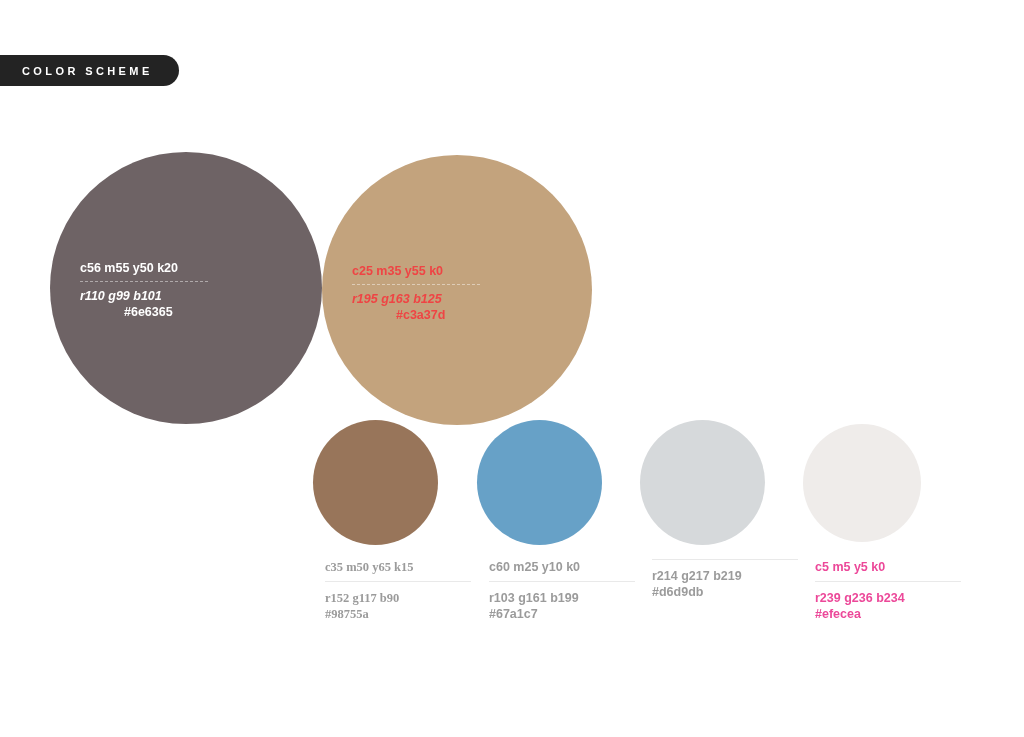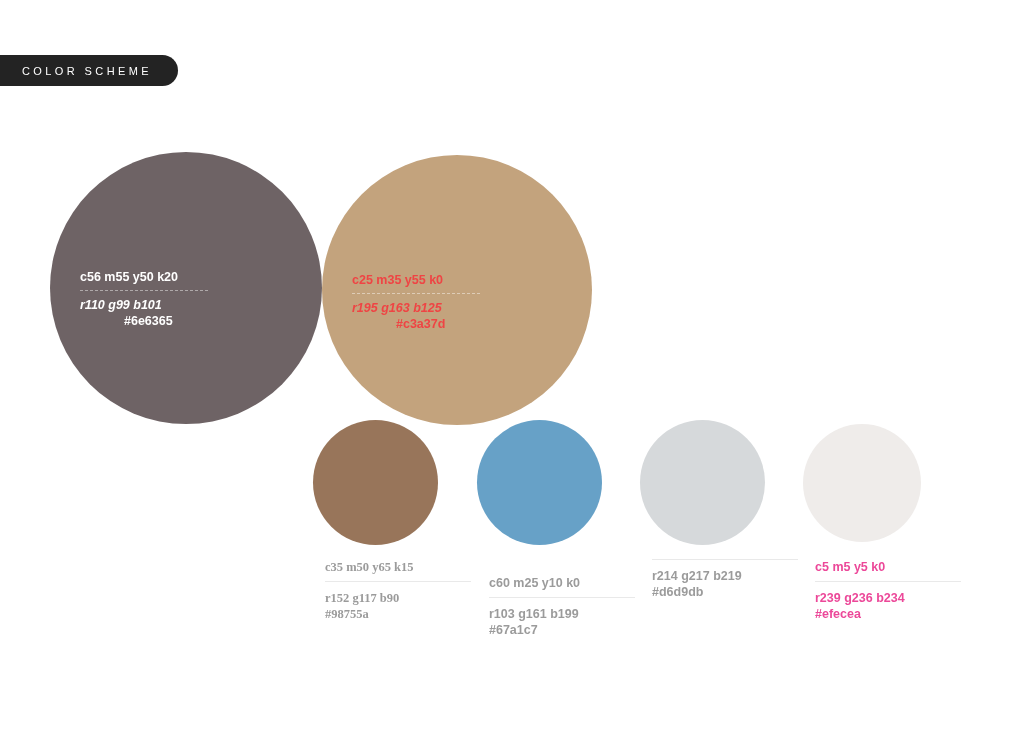--- a/index.html
+++ b/index.html
@@ -29,40 +29,40 @@
     padding: 0 26px 0 22px;
     display: flex;
     align-items: center;
     background: #232323;
     border-top-right-radius: 16px;
     border-bottom-right-radius: 16px;
   }
   .badge-label {
     color: #ffffff;
     font-size: 11px;
-    font-weight: normal;
+    font-weight: bold;
     letter-spacing: 3.4px;
     white-space: nowrap;
   }
 
   
   .swatch-circle {
     position: absolute;
     border-radius: 50%;
   }
 
   
   .inner-label {
     position: absolute;
     font-size: 12.5px;
     font-weight: bold;
     line-height: 16px;
     white-space: nowrap;
   }
-  .inner-label .cmyk { display: block; padding-bottom: 5px; margin-top: 9px; }
+  .inner-label .cmyk { display: block; padding-bottom: 5px; }
   .inner-label .rule {
     display: block;
     width: 128px;
     height: 0;
     border-top: 1px dashed rgba(255,255,255,0.45);
     margin-bottom: 6px;
   }
   .inner-label .rgb  { display: block; font-style: italic; }
   .inner-label .hex  { display: block; margin-left: 44px; }
 
@@ -112,21 +112,21 @@
         <span class="hex">#c3a37d</span>
       </div>
       <div class="swatch-circle" style="left: 313px; top: 420px; width: 125px; height: 125px; background: rgb(152, 117, 90);"></div>
       <div class="outer-label" style="left: 325px; top: 559px; color: rgb(155, 155, 155); font-family: Liberation Serif, serif;">
         <span class="cmyk">c35 m50 y65 k15</span>
         <span class="rule"></span>
         <span class="rgb">r152 g117 b90</span>
         <span class="hex">#98755a</span>
       </div>
       <div class="swatch-circle" style="left: 477px; top: 420px; width: 125px; height: 125px; background: rgb(103, 161, 199);"></div>
-      <div class="outer-label" style="left: 489px; top: 575px; color: rgb(155, 155, 155);">
+      <div class="outer-label" style="left: 489px; top: 559px; color: rgb(155, 155, 155);">
         <span class="cmyk">c60 m25 y10 k0</span>
         <span class="rule"></span>
         <span class="rgb">r103 g161 b199</span>
         <span class="hex">#67a1c7</span>
       </div>
       <div class="swatch-circle" style="left: 640px; top: 420px; width: 125px; height: 125px; background: rgb(214, 217, 219);"></div>
       <div class="outer-label" style="left: 652px; top: 559px; color: rgb(155, 155, 155);">
         <span class="rule"></span>
         <span class="rgb">r214 g217 b219</span>
         <span class="hex">#d6d9db</span>

